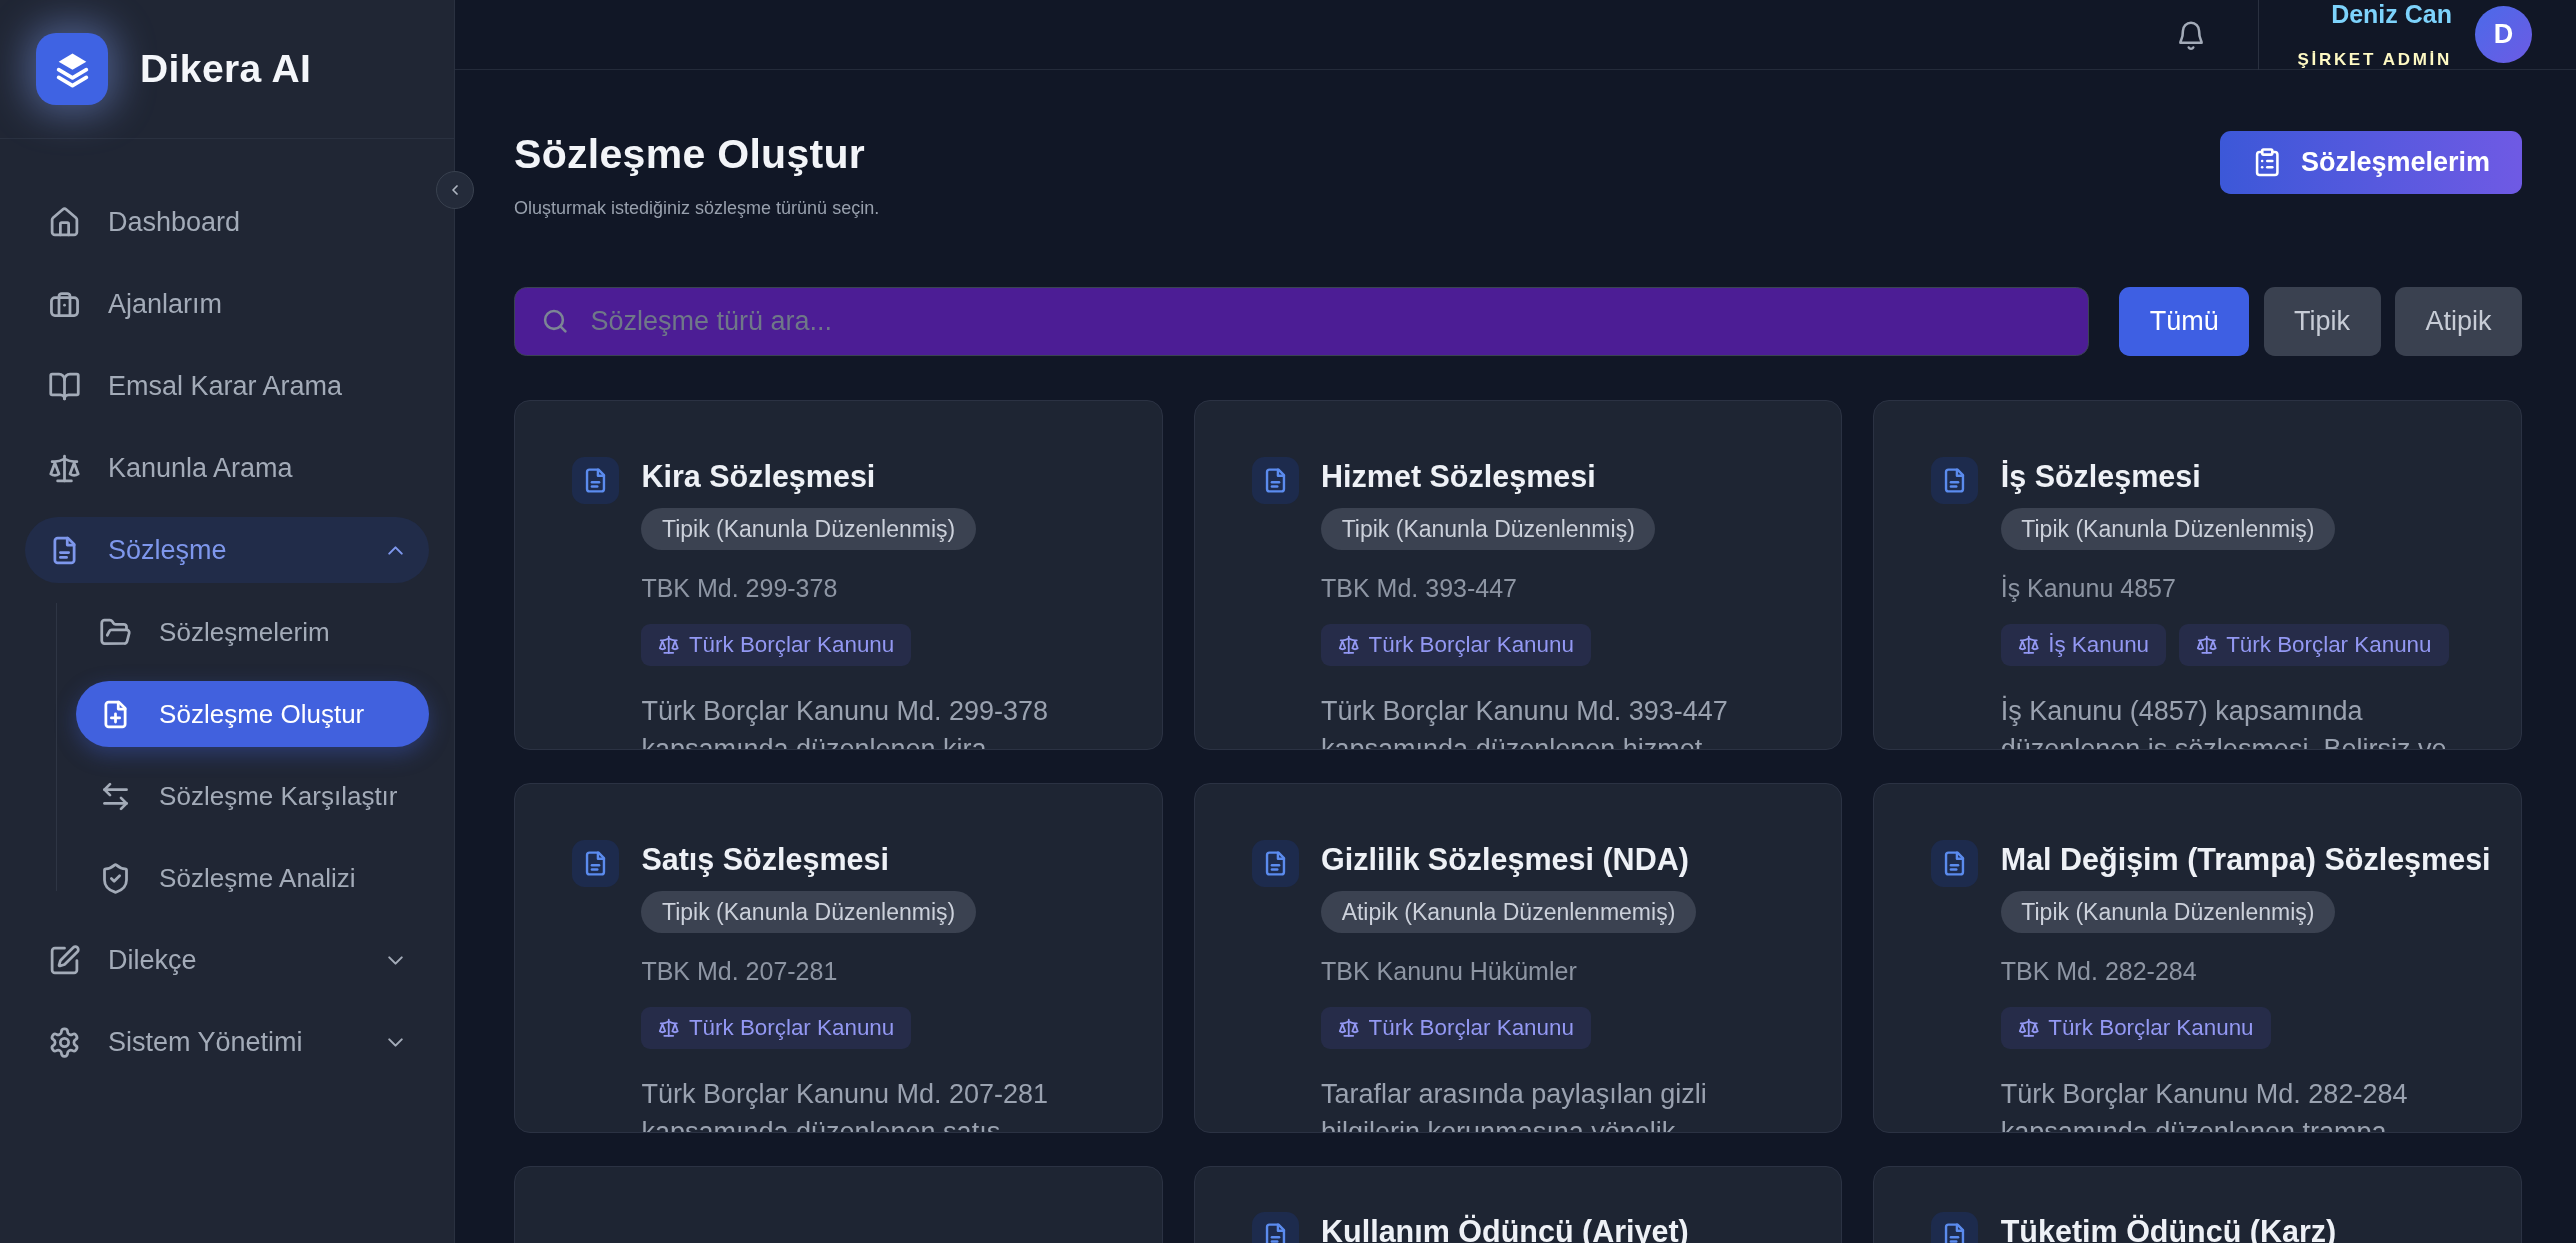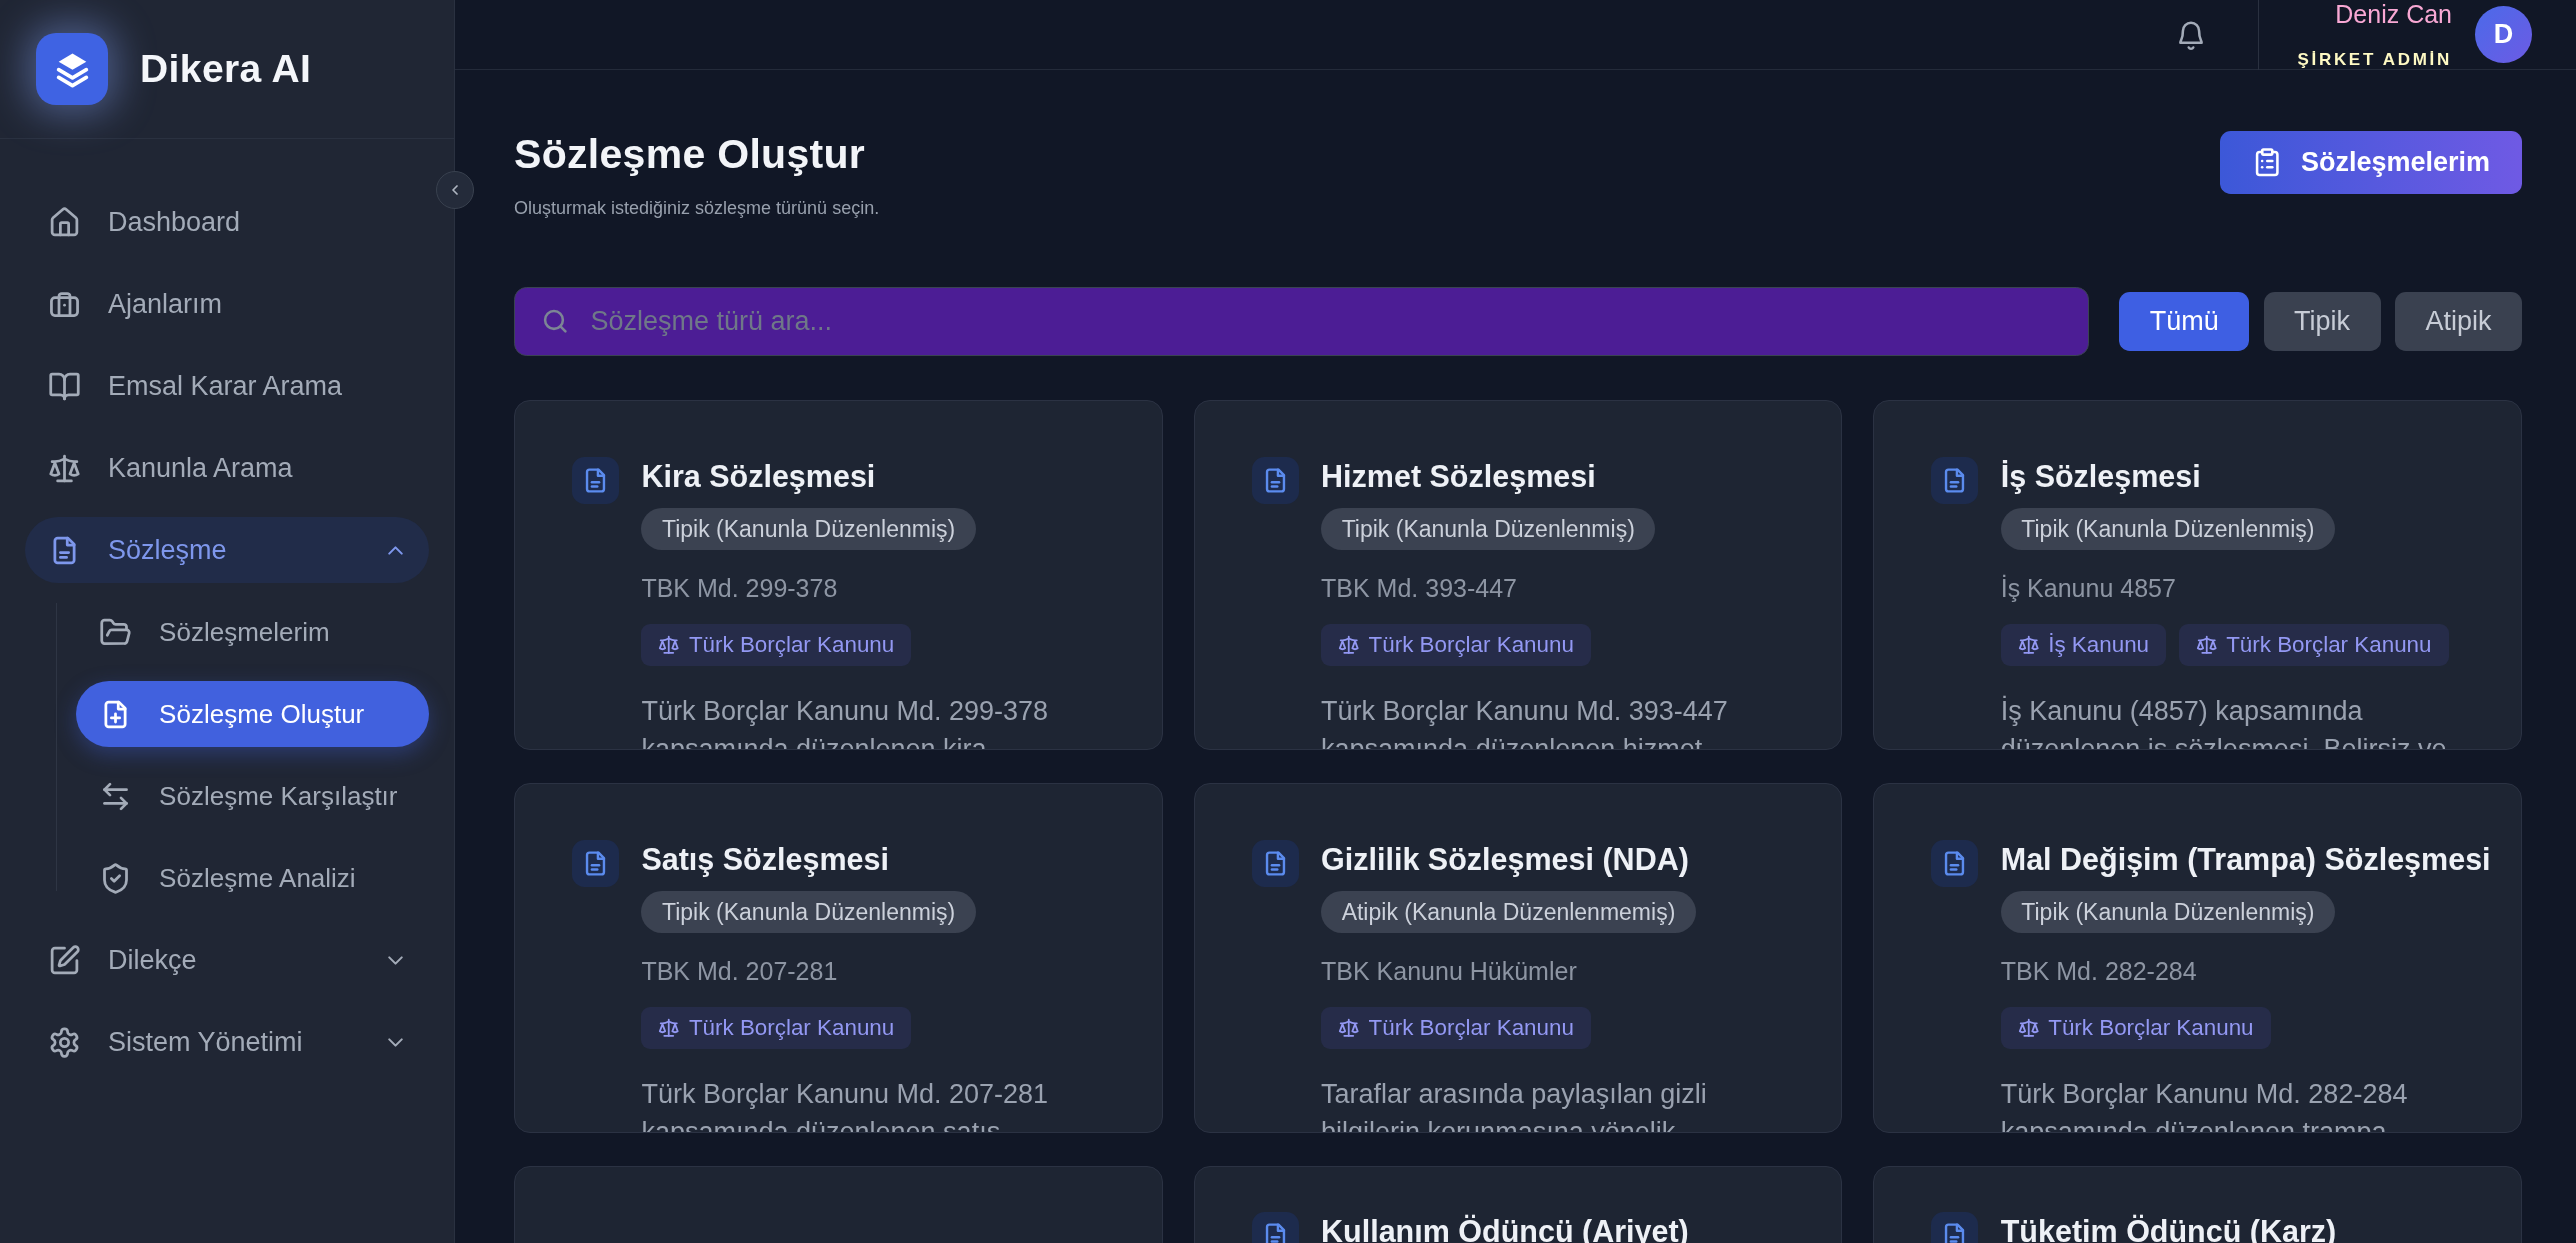--- a/index.html
+++ b/index.html
@@ -32,21 +32,21 @@
   .nav-sub-item.active { background:#4161de; color:#ffffff; box-shadow:0 7.2px 21.5px rgba(65,97,222,.35); }
 
   
   .main { flex:1; display:flex; flex-direction:column; background:#111726; min-width:0; }
   .topbar { height:70px; flex:0 0 70px; border-bottom:1.8px solid #242b3a; display:flex; align-items:center; justify-content:flex-end; padding-right:44px; }
   .bell-btn { color:#a3abb8; margin-right:50px; display:flex; }
   .bell-btn svg { width:34px; height:34px; }
   .topbar-divider { width:1.8px; height:70px; background:#2a3140; }
   .user-block { display:flex; align-items:center; padding-left:38px; }
   .user-text { text-align:right; margin-right:23px; }
-  .user-name { color:#f9a8d4; font-size:25px; font-weight:normal; }
+  .user-name { color:#7dd3fc; font-size:25px; font-weight:bold; }
   .user-role { color:#fef9c3; font-size:17px; font-weight:bold; letter-spacing:2.7px; margin-top:21px; }
   .avatar { width:57px; height:57px; border-radius:50%; background:linear-gradient(135deg,#4b6ae9,#6c5be4);
             color:#fff; font-size:27px; font-weight:bold; display:flex; align-items:center; justify-content:center; }
 
   .content { flex:1; padding:61px 54px 0 59px; overflow:hidden; }
   .page-header { display:flex; justify-content:space-between; align-items:flex-start; }
   .page-title { color:#f2f4f8; font-size:41px; font-weight:bold; letter-spacing:0.3px; }
   .page-subtitle { color:#98a0ad; font-size:18px; margin-top:20px; }
   .my-contracts-btn { display:flex; align-items:center; height:63px; padding:0 32px; border-radius:10.8px;
                       background:linear-gradient(90deg,#3c58d8,#6f5ae4); color:#fff; font-size:27px; font-weight:600;
@@ -54,21 +54,21 @@
   .my-contracts-btn svg { width:30.5px; height:30.5px; margin-right:18px; }
 
   .search-row { display:flex; margin-top:68px; align-items:center; }
   .search-wrap { flex:1; height:69px; background:#4c1d95; border:1.8px solid #3a4352; border-radius:12.6px;
                  display:flex; align-items:center; padding:0 25px; margin-right:30px; }
   .search-wrap svg { width:30.5px; height:30.5px; color:#7c8595; flex:0 0 30.5px; }
   .search-input { flex:1; background:transparent; border:none; outline:none; color:#dfe4ec; font-size:27px; margin-left:20px;
                   font-family:"Liberation Sans","DejaVu Sans",sans-serif; }
   .search-input::placeholder { color:#6f7888; }
   .filters { display:flex; gap:14.4px; }
-  .filter-btn { height:59px; padding:0 30.5px; border-radius:10.8px; border:none; font-size:27px; font-weight:500; cursor:pointer;
+  .filter-btn { height:69px; padding:0 30.5px; border-radius:10.8px; border:none; font-size:27px; font-weight:500; cursor:pointer;
                 background:#3a4150; color:#c7ccd6; font-family:"Liberation Sans","DejaVu Sans",sans-serif; }
   .filter-btn.active { background:#3e5fe3; color:#ffffff; }
 
   .grid { margin-top:44px; display:grid; grid-template-columns:repeat(3,1fr); gap:33px 31px; grid-auto-rows:350px; }
   .card { background:#1e2533; border:1.8px solid #2b3243; border-radius:16px; padding:56px 47px 0 57px; cursor:pointer; overflow:hidden; }
   .card.partial { padding-top:45px; }
   .card-row { display:flex; align-items:flex-start; }
   .card-icon { width:47px; height:47px; flex:0 0 47px; border-radius:12.6px; background:#1d2b4d; color:#5b8bee;
                display:flex; align-items:center; justify-content:center; }
   .card-icon svg { width:29px; height:29px; }

